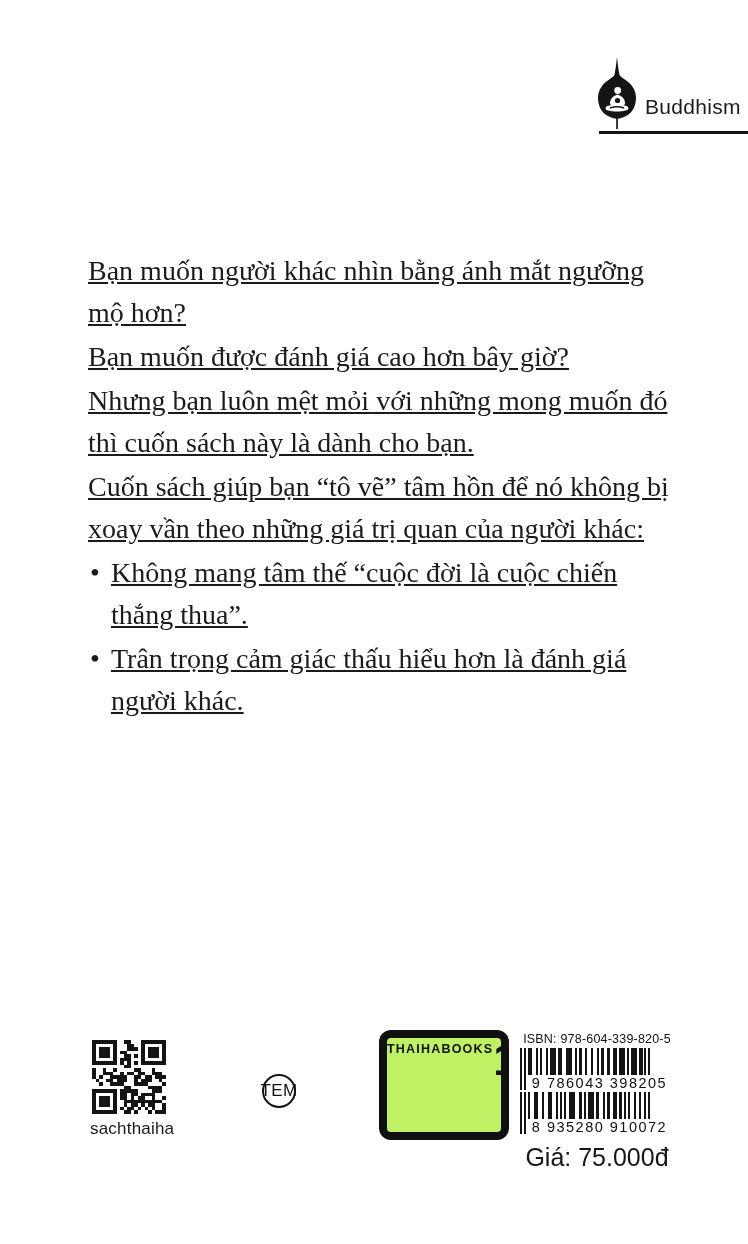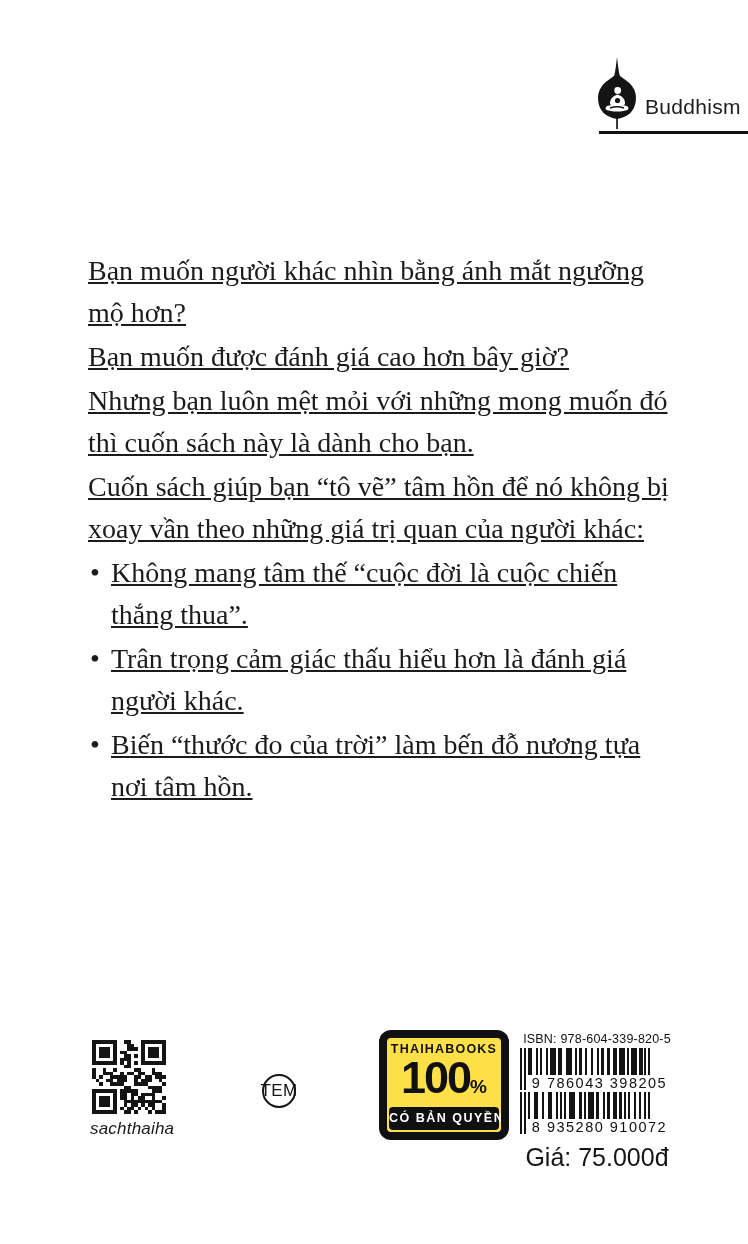--- a/index.html
+++ b/index.html
@@ -21,38 +21,38 @@
     position:absolute;left:88px;top:250px;width:586px;
     font-family:"Liberation Serif","DejaVu Serif",serif;
     font-size:28px;line-height:42px;color:#1b1b1b;text-decoration:underline;
   }
   .copy p{margin:0 0 2px 0;}
   .copy ul{list-style:none;margin:0;padding:0;}
   .copy li{margin:0 0 2px 0;padding-left:23px;position:relative;}
   .copy li::before{content:"\2022";position:absolute;left:2px;top:0;}
 
   
-  .qr-block{position:absolute;left:90px;top:1040px;width:78px;text-align:center;font-style:italic;}
+  .qr-block{position:absolute;left:90px;top:1040px;width:78px;text-align:center;}
   .qr{width:74px;height:74px;margin:0 auto;}
   .qr-caption{font-size:17px;color:#1a1a1a;margin-top:5px;letter-spacing:.2px;}
 
   .tem{
     position:absolute;left:262px;top:1074px;width:30px;height:30px;
     border:2.5px solid #161616;border-radius:50%;
     display:flex;align-items:center;justify-content:center;
     font-size:17px;letter-spacing:.3px;color:#161616;
   }
 
   .badge{
     position:absolute;left:379px;top:1030px;width:130px;height:110px;
     background:#101010;border-radius:12px;padding:8px;box-sizing:border-box;
   }
   .badge-white{
-    background:#fde047;border-radius:4px;height:100%;box-sizing:border-box;
-    display:flex;flex-direction:column;overflow:hidden;
+    background:#bef264;border-radius:4px;height:100%;box-sizing:border-box;
+    display:flex;flex-direction:row;overflow:hidden;
   }
   .badge-top{
     font-size:12.5px;font-weight:bold;letter-spacing:1.2px;text-align:center;
     padding-top:4px;color:#101010;white-space:nowrap;
   }
   .badge-mid{
     text-align:center;font-weight:800;font-size:45px;line-height:1;color:#101010;
     letter-spacing:-2px;margin-top:-1px;
   }
   .badge-mid .pct{font-size:19px;font-weight:800;letter-spacing:0;vertical-align:baseline;}
@@ -108,21 +108,20 @@
   </header>
 
   <main class="copy">
     <p>Bạn muốn người khác nhìn bằng ánh mắt ngưỡng mộ hơn?</p>
     <p>Bạn muốn được đánh giá cao hơn bây giờ?</p>
     <p>Nhưng bạn luôn mệt mỏi với những mong muốn đó thì cuốn sách này là dành cho bạn.</p>
     <p>Cuốn sách giúp bạn “tô vẽ” tâm hồn để nó không bị xoay vần theo những giá trị quan của người khác:</p>
     <ul>
       <li>Không mang tâm thế “cuộc đời là cuộc chiến thắng thua”.</li>
       <li>Trân trọng cảm giác thấu hiểu hơn là đánh giá người khác.</li>
-      <li>Biến “thước đo của trời” làm bến đỗ nương tựa nơi tâm hồn.</li>
     </ul>
   </main>
 
   <div class="qr-block">
     <div class="qr" id="qr"><svg width="74" height="74" viewBox="0 0 21 21" shape-rendering="crispEdges" fill="#141414">
           <rect x="0" y="0" width="1" height="1"></rect>
           <rect x="1" y="0" width="1" height="1"></rect>
           <rect x="2" y="0" width="1" height="1"></rect>
           <rect x="3" y="0" width="1" height="1"></rect>
           <rect x="4" y="0" width="1" height="1"></rect>

